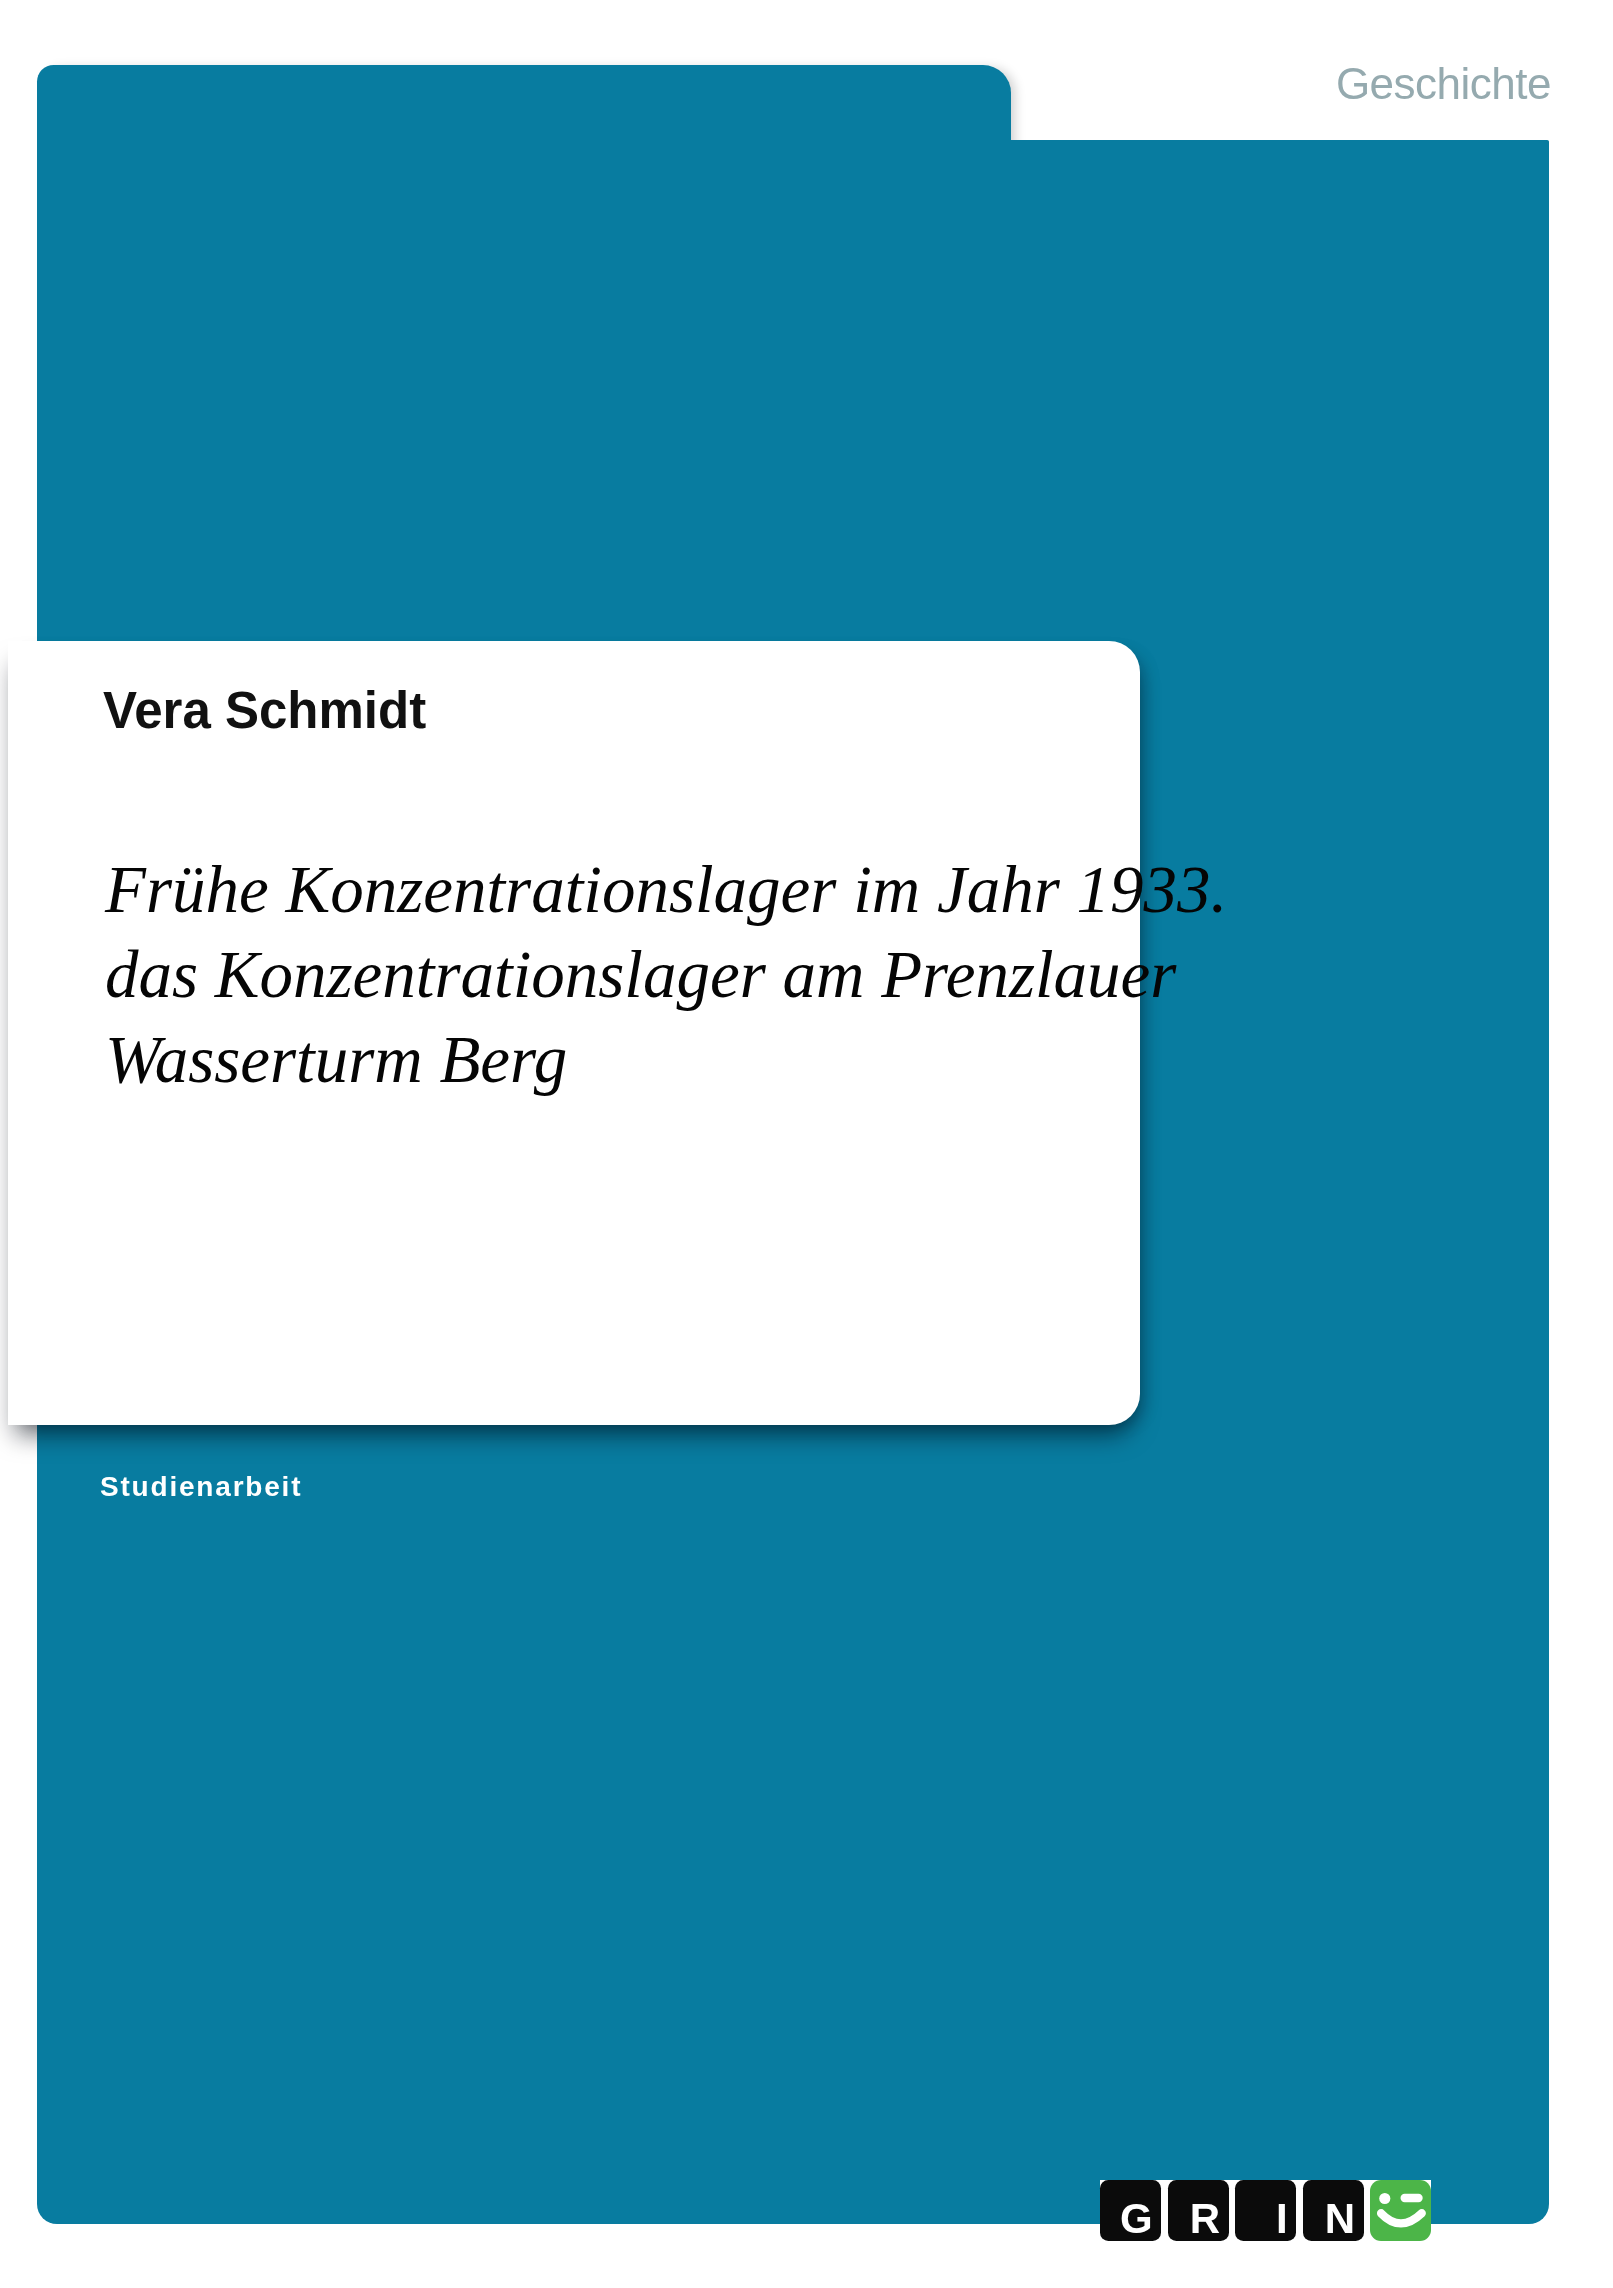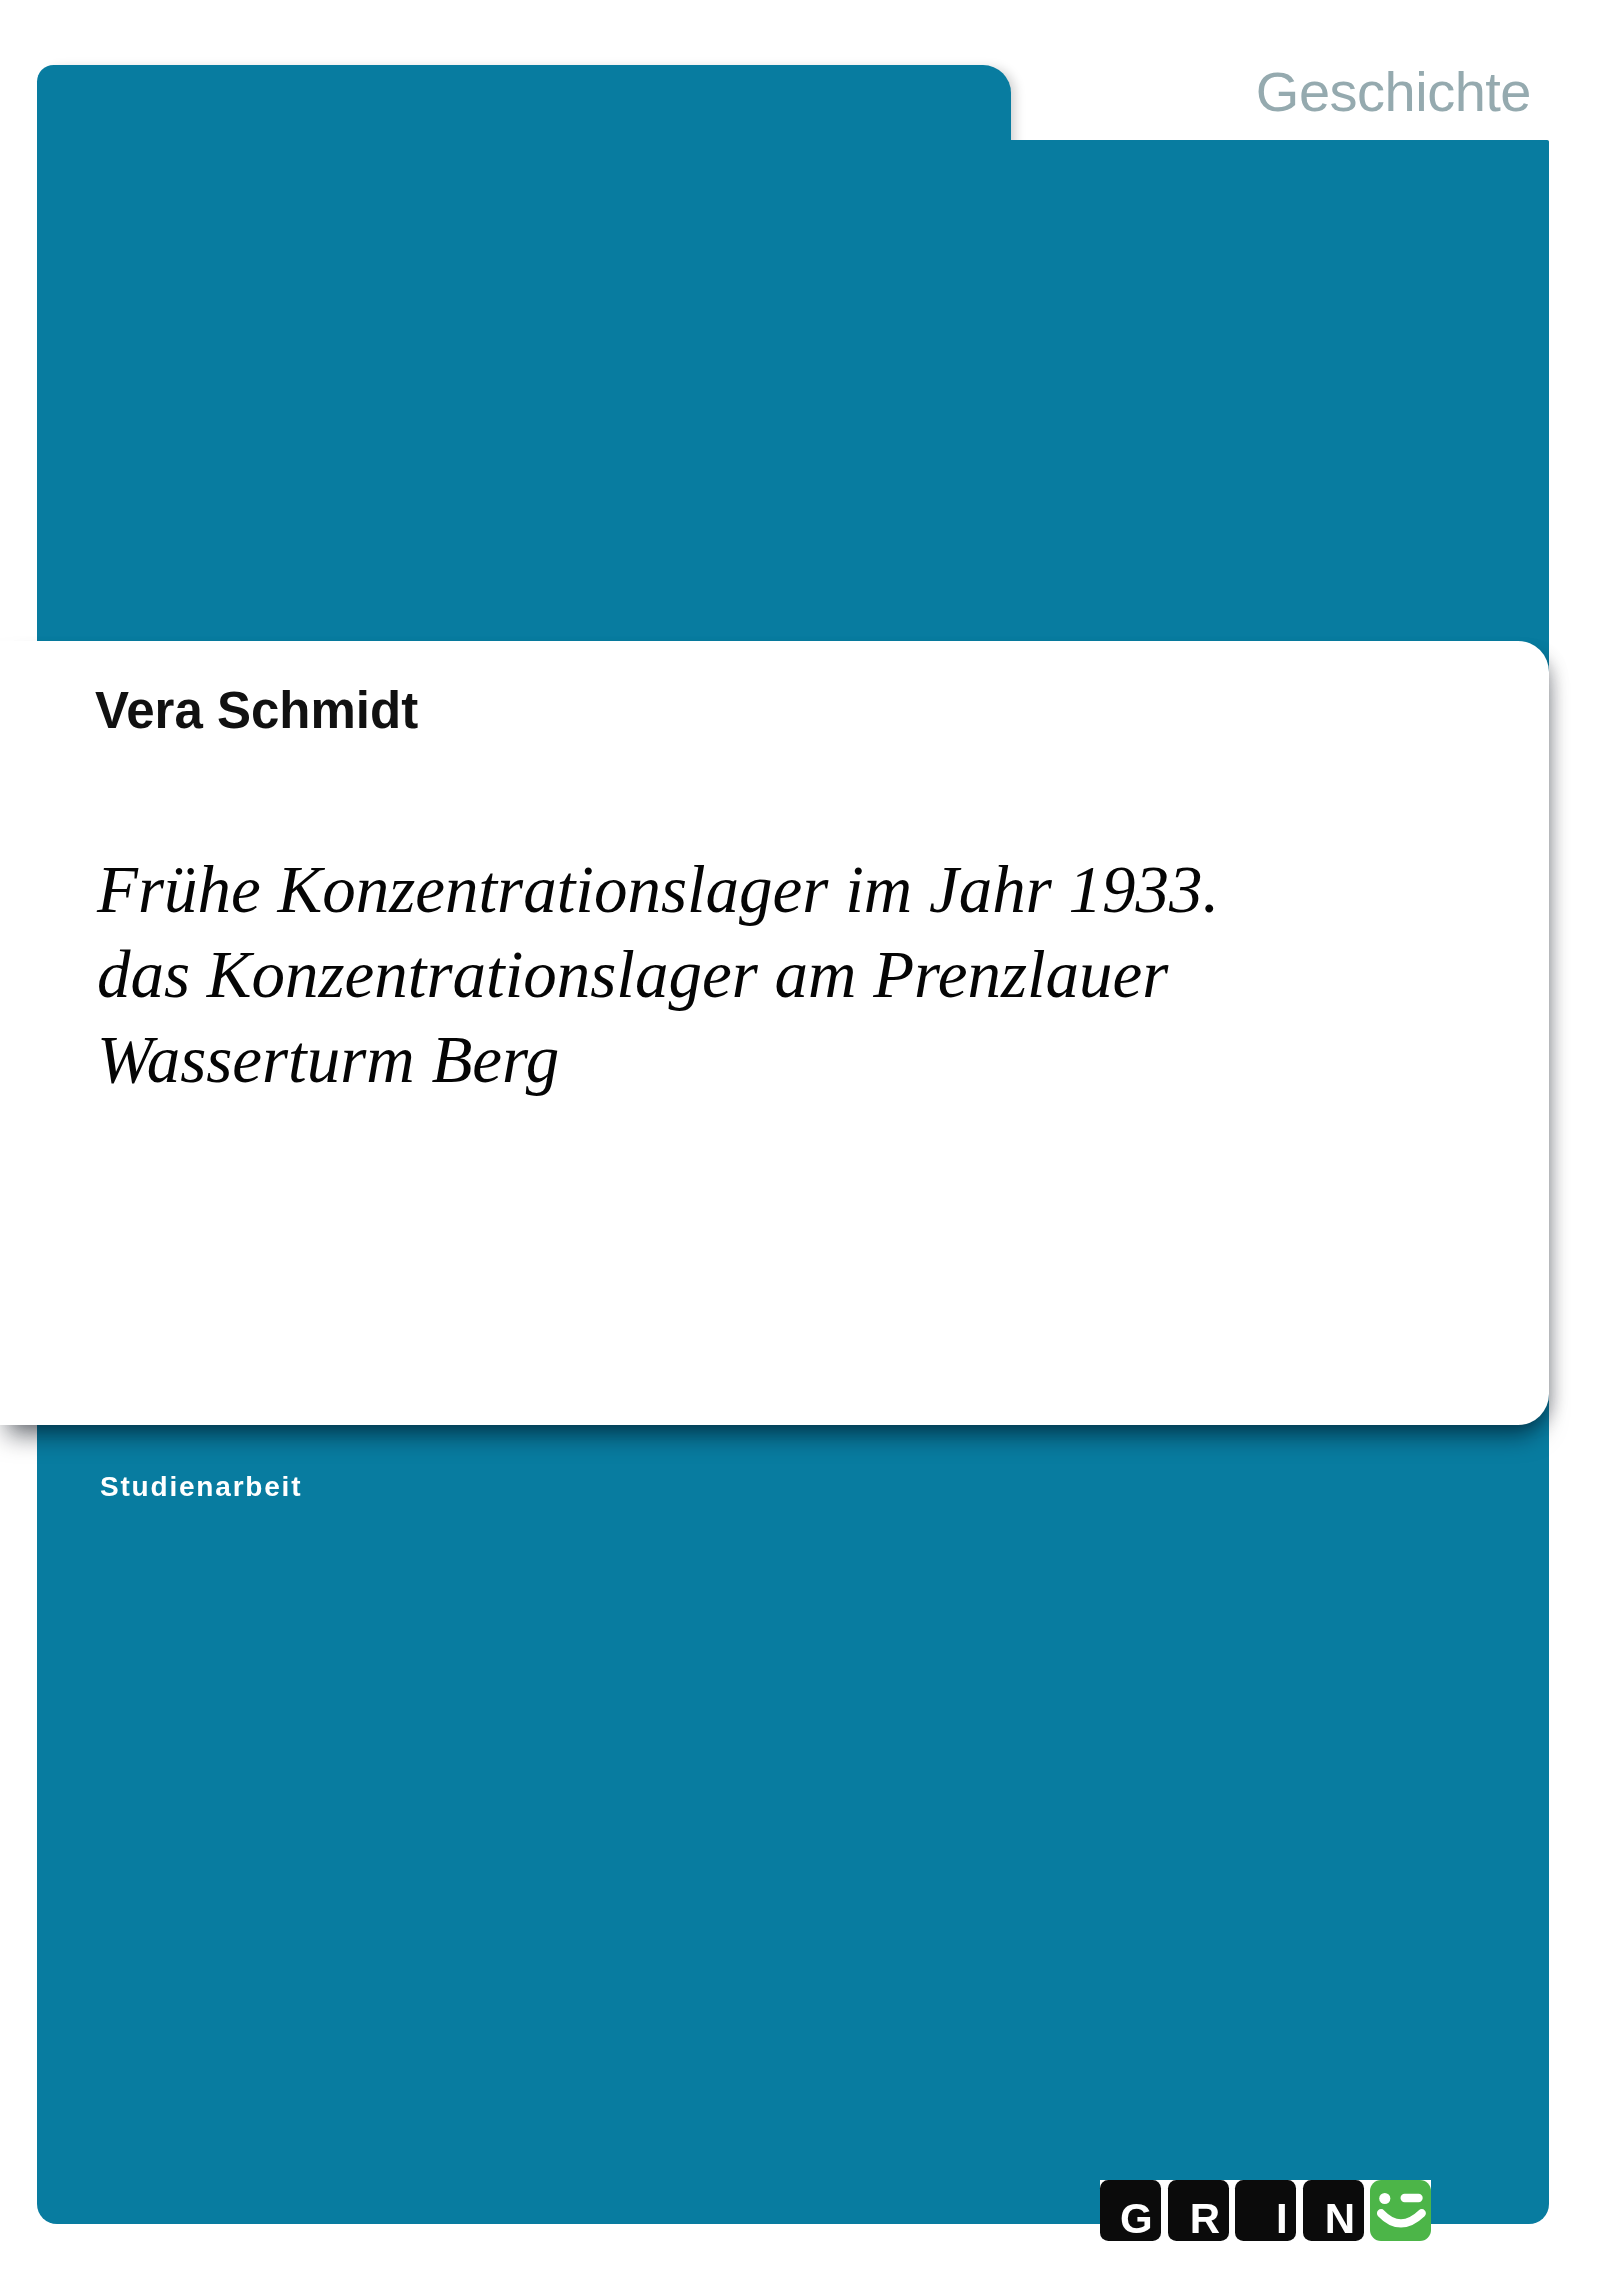--- a/index.html
+++ b/index.html
@@ -20,28 +20,28 @@
   }
   
   .teal-main{
     position:absolute;left:37px;top:140px;width:1512px;height:2084px;
     background:var(--teal,#087CA0);
     border-radius:0 1.8px 20px 20px;
     z-index:1;
   }
   
   .category{
-    position:absolute;top:59px;right:82px;
-    font-size:56px;letter-spacing:-0.5px;
+    position:absolute;top:59px;right:62px;
+    font-size:44px;letter-spacing:-0.5px;
     color:var(--category-text,#95AAAF);
     z-index:2;white-space:nowrap;
   }
   
   .title-box{
-    position:absolute;left:0;top:641px;width:1549px;height:784px;
+    position:absolute;left:8px;top:641px;width:1132px;height:784px;
     background:#ffffff;
     border-radius:0 31px 31px 0;
     box-shadow:0 16.6px 24px -7.4px rgba(0,10,20,0.55), 11px 5.5px 16.6px -9.2px rgba(0,10,20,0.28);
     z-index:2;
   }
   .author{
     position:absolute;left:95px;top:40px;
     font-size:51px;font-weight:bold;
     color:var(--author-text,#111111);
     white-space:nowrap;

